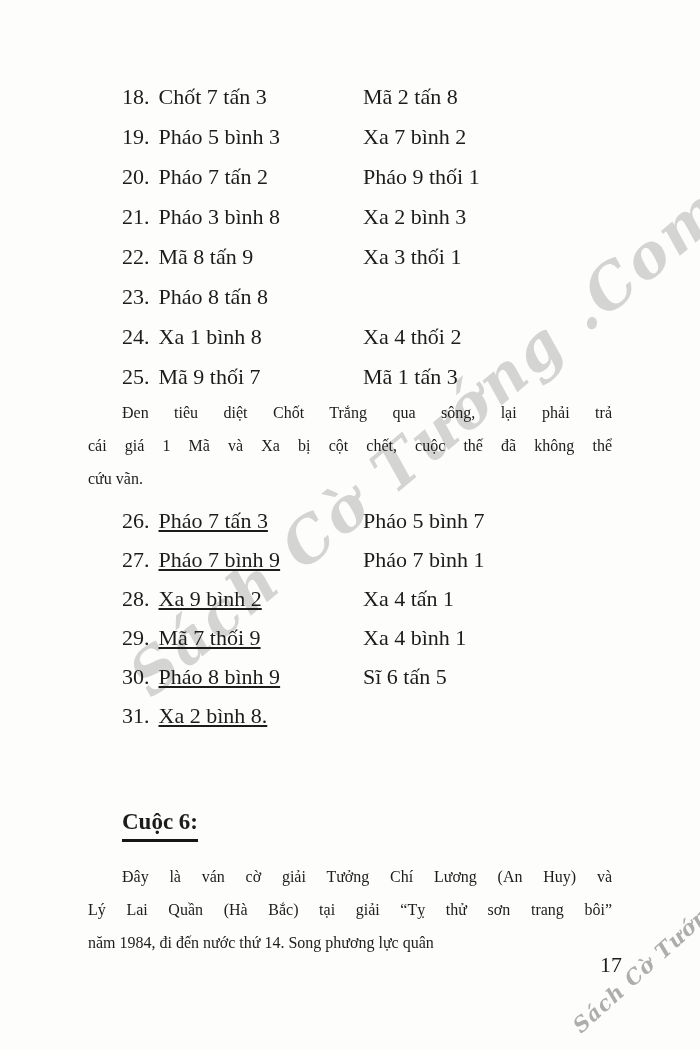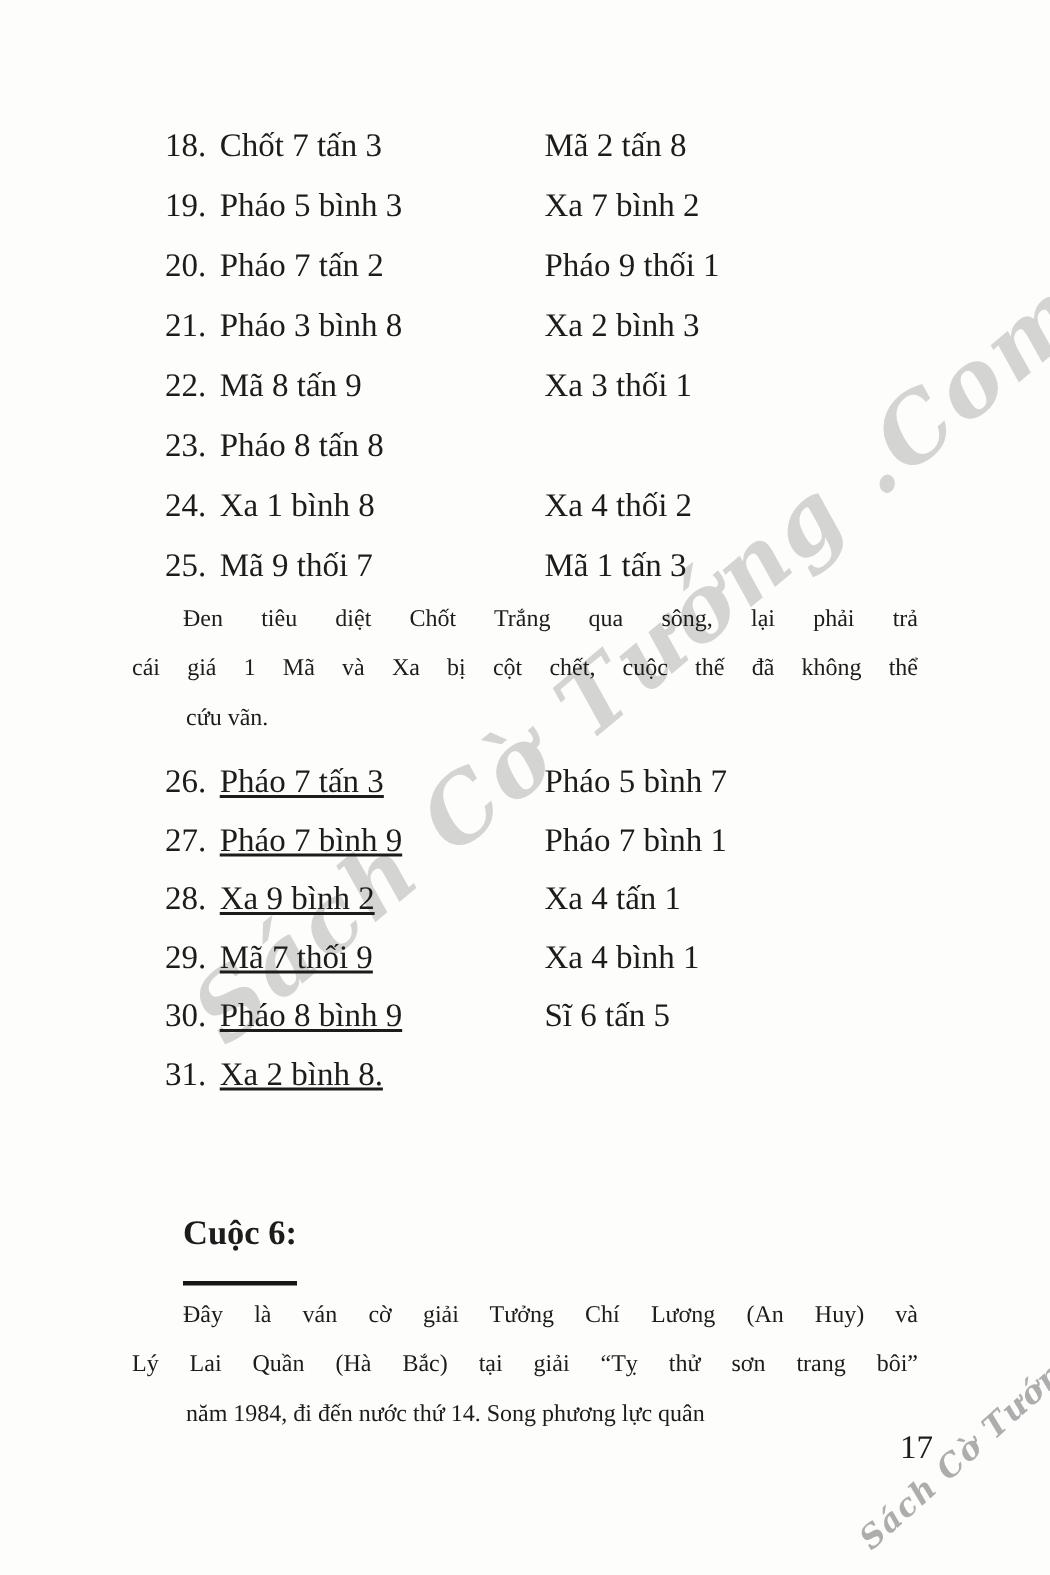--- a/index.html
+++ b/index.html
@@ -43,38 +43,38 @@
   }
   
   .block { position: absolute; left: 88px; width: 524px; z-index: 1; }
   .move-list .move-row {
     position: relative;
     height: 40px;
     line-height: 40px;
     font-size: 22px;
   }
   .move-list-b .move-row { height: 39px; line-height: 39px; text-decoration: underline; }
-  .m-no { display: inline-block; margin-left: 22px; margin-right: 9px; text-align: center; }
+  .m-no { display: inline-block; margin-left: 34px; margin-right: 9px; text-align: center; }
   .m-black { position: absolute; left: 275px; top: 0; }
   .para .line {
     font-size: 16px;
     line-height: 33px;
     text-align: justify;
     text-align-last: justify;
     white-space: normal;
   }
   .para .line.first { padding-left: 34px; }
-  .para .line.last { text-align-last: left; margin-left: 36px; }
+  .para .line.last { text-align-last: left; }
   .heading-block { position: absolute; left: 122px; z-index: 1; }
   .heading-text {
     display: inline-block;
     font-size: 23px;
     font-weight: bold;
     border-bottom: 3px solid #161616;
-    padding-bottom: 18px;
+    padding-bottom: 3px;
     line-height: 28px;
   }
   .page-number {
     position: absolute;
     left: 600px;
     top: 952px;
     font-size: 22px;
     z-index: 1;
   }
 </style>

